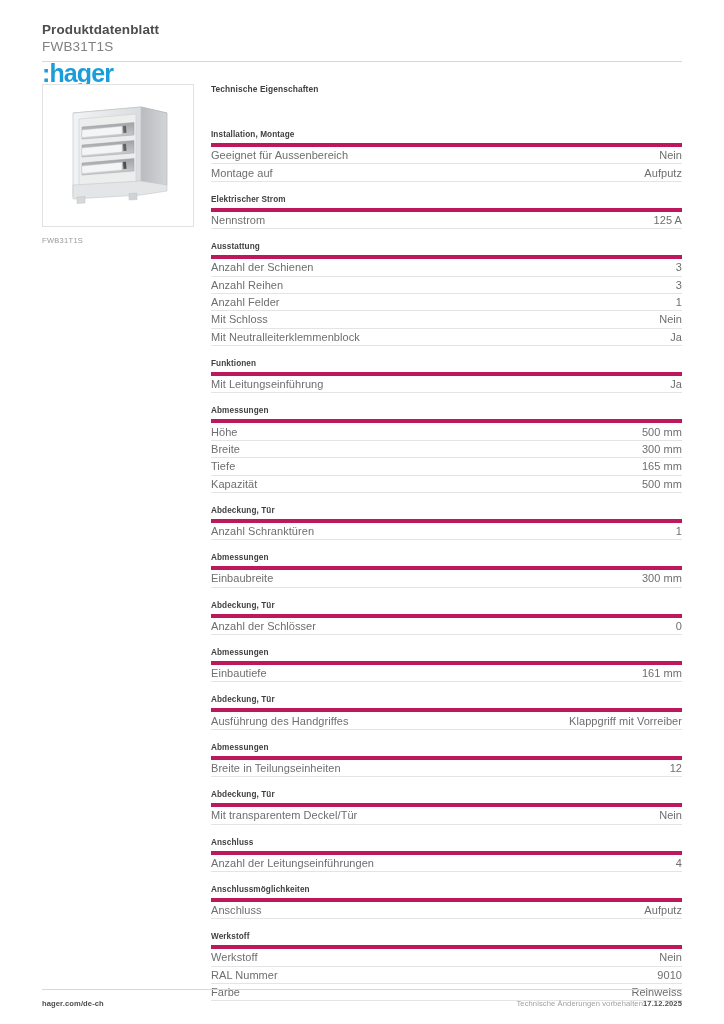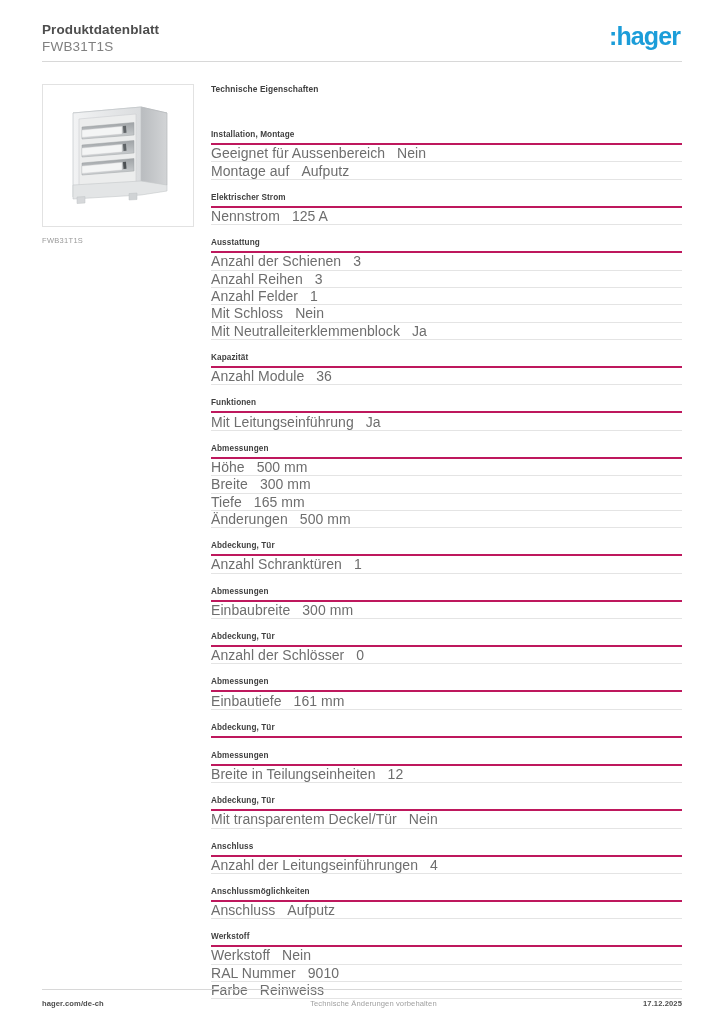--- a/index.html
+++ b/index.html
@@ -27,20 +27,21 @@
     position: relative;
   }
 
   
   .header {
     display: flex;
     align-items: flex-start;
     justify-content: space-between;
     padding-top: 18px;
     height: 58px;
+    flex-direction: column;
   }
 
   .title-block { padding-top: 4px; }
 
   .doc-title {
     font-size: 13.5px;
     font-weight: bold;
     color: #4d4d4d;
     letter-spacing: .1px;
     line-height: 16px;
@@ -122,34 +123,35 @@
 
   
   .spec-group { margin-bottom: 12px; }
 
   .group-title {
     font-size: 8.2px;
     font-weight: bold;
     color: #3f3f3f;
     letter-spacing: .1px;
     padding-bottom: 3px;
-    border-bottom: 2px solid #be185d;
+    border-bottom: 4px solid #be185d;
     line-height: 11px;
   }
 
   .spec-row {
     display: flex;
-    justify-content: flex-start;
+    justify-content: space-between;
     align-items: baseline;
-    font-size: 14px;
+    font-size: 11px;
     color: #6e6e6e;
     border-bottom: 1px solid #e4e4e4;
     padding: 3.2px 0 3.2px;
     line-height: 10px;
     letter-spacing: .05px;
+    gap: 44px;
   }
 
   .spec-label { white-space: nowrap; }
 
   .spec-value {
     white-space: nowrap;
     text-align: right;
     padding-left: 12px;
   }
 
@@ -173,21 +175,21 @@
     font-weight: bold;
     color: #4d4d4d;
     letter-spacing: .1px;
     flex: 0 0 auto;
   }
 
   .footer-center {
     color: #a0a0a0;
     letter-spacing: .1px;
     flex: 1 1 auto;
-    text-align: center;
+    text-align: right;
   }
 
   .footer-right {
     font-weight: bold;
     color: #4d4d4d;
     letter-spacing: .1px;
     flex: 0 0 auto;
   }
 
   
@@ -298,27 +300,20 @@
             <div class="spec-row">
               <span class="spec-label">Mit Schloss</span>
               <span class="spec-value">Nein</span>
             </div>
             <div class="spec-row">
               <span class="spec-label">Mit Neutralleiterklemmenblock</span>
               <span class="spec-value">Ja</span>
             </div>
           </div>
           <div class="spec-group">
-            <div class="group-title">Kapazität</div>
-            <div class="spec-row">
-              <span class="spec-label">Anzahl Module</span>
-              <span class="spec-value">36</span>
-            </div>
-          </div>
-          <div class="spec-group">
             <div class="group-title">Funktionen</div>
             <div class="spec-row">
               <span class="spec-label">Mit Leitungseinführung</span>
               <span class="spec-value">Ja</span>
             </div>
           </div>
           <div class="spec-group">
             <div class="group-title">Abmessungen</div>
             <div class="spec-row">
               <span class="spec-label">Höhe</span>
@@ -326,21 +321,21 @@
             </div>
             <div class="spec-row">
               <span class="spec-label">Breite</span>
               <span class="spec-value">300 mm</span>
             </div>
             <div class="spec-row">
               <span class="spec-label">Tiefe</span>
               <span class="spec-value">165 mm</span>
             </div>
             <div class="spec-row">
-              <span class="spec-label">Änderungen</span>
+              <span class="spec-label">Kapazität</span>
               <span class="spec-value">500 mm</span>
             </div>
           </div>
           <div class="spec-group">
             <div class="group-title">Abdeckung, Tür</div>
             <div class="spec-row">
               <span class="spec-label">Anzahl Schranktüren</span>
               <span class="spec-value">1</span>
             </div>
           </div>
@@ -360,20 +355,24 @@
           </div>
           <div class="spec-group">
             <div class="group-title">Abmessungen</div>
             <div class="spec-row">
               <span class="spec-label">Einbautiefe</span>
               <span class="spec-value">161 mm</span>
             </div>
           </div>
           <div class="spec-group">
             <div class="group-title">Abdeckung, Tür</div>
+            <div class="spec-row">
+              <span class="spec-label">Ausführung des Handgriffes</span>
+              <span class="spec-value">Klappgriff mit Vorreiber</span>
+            </div>
           </div>
           <div class="spec-group">
             <div class="group-title">Abmessungen</div>
             <div class="spec-row">
               <span class="spec-label">Breite in Teilungseinheiten</span>
               <span class="spec-value">12</span>
             </div>
           </div>
           <div class="spec-group">
             <div class="group-title">Abdeckung, Tür</div>

